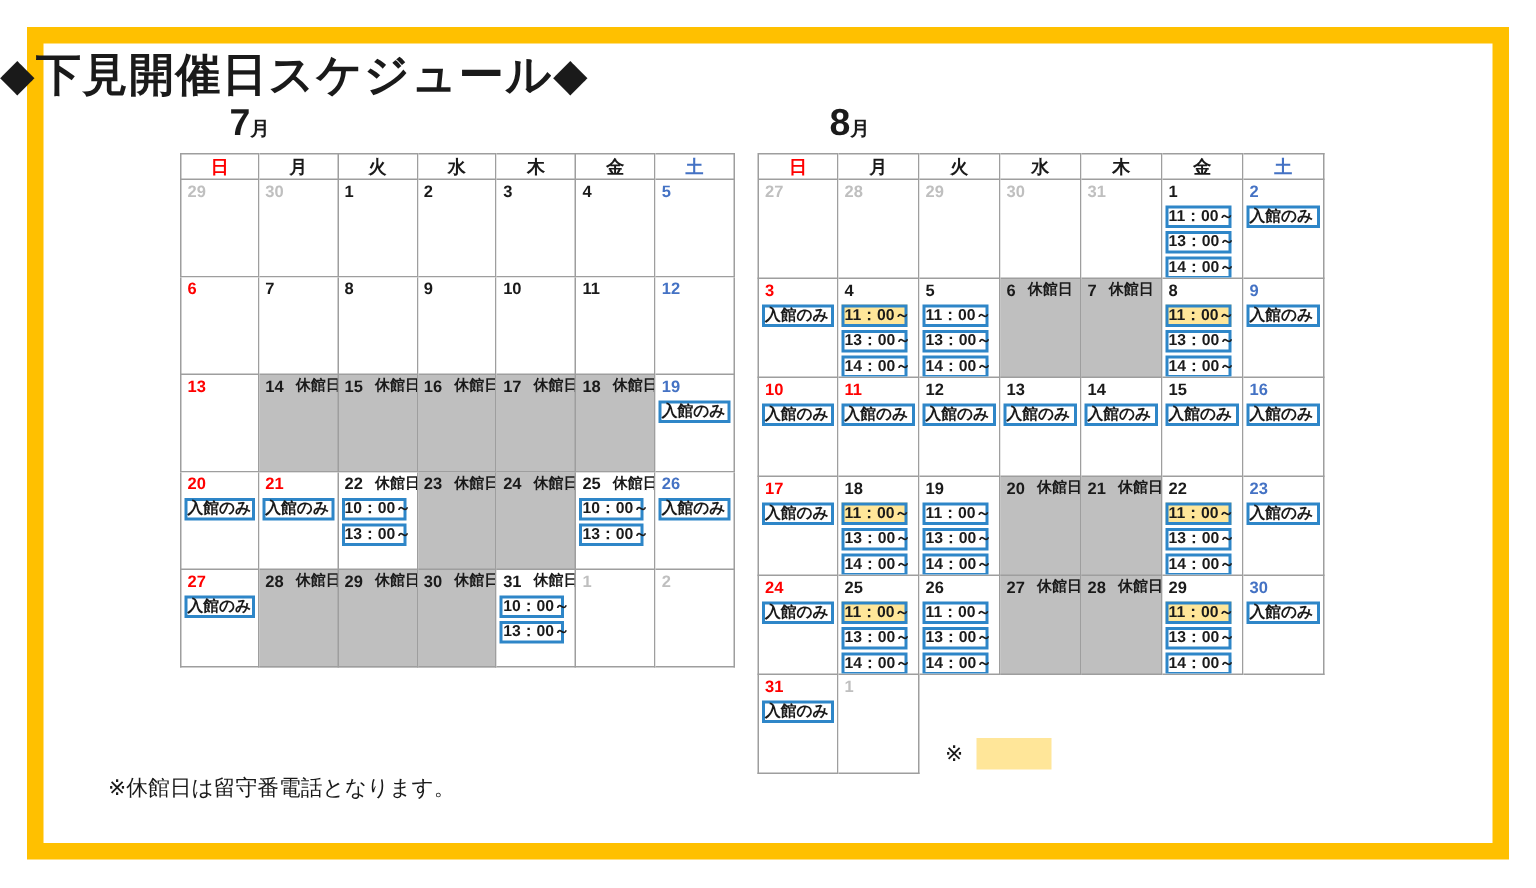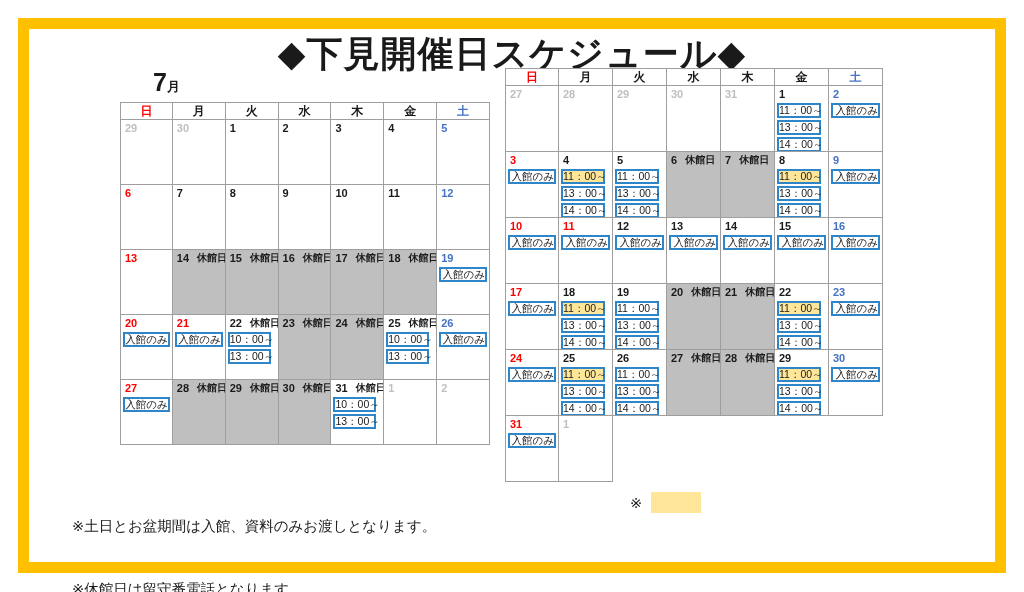--- a/index.html
+++ b/index.html
@@ -5,22 +5,22 @@
   html,body{margin:0;padding:0;}
   body{
     width:1024px;height:592px;position:relative;background:#fff;overflow:hidden;
     font-family:"Liberation Sans","DejaVu Sans",sans-serif;color:#1a1a1a;
   }
   .frame{
     position:absolute;left:18px;top:18px;width:988px;height:555px;
     border:11px solid var(--frame,#FFC000);box-sizing:border-box;pointer-events:none;
   }
   .title{
-    position:absolute;top:30px;left:0;right:0;text-align:center;
-    font-size:36px;font-weight:bold;letter-spacing:1px;
+    position:absolute;top:30px;left:0;right:0;
+    font-size:30px;font-weight:bold;letter-spacing:1px;
   }
   .calendar{position:absolute;}
   .cal-july{left:120px;top:68px;--rowH:65px;--gridW:370px;}
   .cal-august{left:505px;top:68px;--rowH:66px;--gridW:378px;}
   .month-label{height:34px;font-weight:bold;}
   .cal-july  .month-label{padding-left:33px;}
   .cal-august .month-label{padding-left:48px;}
   .month-label .num{font-size:25px;}
   .month-label .suffix{font-size:13px;}
   .grid{display:grid;grid-template-columns:repeat(7,1fr);width:var(--gridW);}
@@ -36,22 +36,22 @@
   }
   .col0{border-left:1px solid var(--grid);}
   .cell.gray{background:var(--closed);}
   .cell.absent{border:none;background:transparent;}
   .dayline{height:14px;line-height:14px;font-size:11px;font-weight:bold;
     display:flex;gap:8px;padding-left:2px;white-space:nowrap;}
   .closed-label{font-size:10px;font-family:Liberation Serif, serif;}
   .r{color:var(--red);} .b{color:var(--blue);} .o{color:var(--out);}
   .slot{
     height:15px;line-height:10px;box-sizing:border-box;margin-top:2px;
-    border:2px solid var(--slot);background:#fff;text-align:right;
-    font-size:10.5px;font-weight:normal;white-space:nowrap;
+    border:2px solid var(--slot);background:#fff;text-align:left;
+    font-size:10.5px;font-weight:bold;white-space:nowrap;
   }
   .slot.time{width:90%;}
   .slot.entry{width:100%;}
   .slot.hl{background:var(--hl);}
   .notes{position:absolute;left:72px;top:474px;font-size:14.5px;line-height:21px;white-space:pre;}
   .legend{
     position:absolute;left:630px;top:492px;font-size:14.5px;
     display:flex;align-items:center;gap:9px;white-space:nowrap;
   }
   .swatch{width:50px;height:21px;background:var(--hl);}
@@ -269,20 +269,21 @@
       </div>
       <div class="cell">
         <div class="dayline">
           <span class="daynum o">2</span>
         </div>
       </div>
     </div>
 </div>
 
 <div class="calendar cal-august">
+  <div class="month-label"><span class="num">8</span><span class="suffix">月</span></div>
   <div class="grid">
       <div class="hcell col0 r">日</div>
       <div class="hcell">月</div>
       <div class="hcell">火</div>
       <div class="hcell">水</div>
       <div class="hcell">木</div>
       <div class="hcell">金</div>
       <div class="hcell b">土</div>
       <div class="cell col0">
         <div class="dayline">
@@ -522,21 +523,20 @@
       </div>
       <div class="cell absent"></div>
       <div class="cell absent"></div>
       <div class="cell absent"></div>
       <div class="cell absent"></div>
       <div class="cell absent"></div>
     </div>
 </div>
 
 <div class="notes">
-  <div>※土日とお盆期間は入館、資料のみお渡しとなります。</div>
   <div>※休館日は留守番電話となります。</div>
   
   
 </div>
 
 <div class="legend">
   <span>※</span>
   <span class="swatch"></span>
 </div>
 

